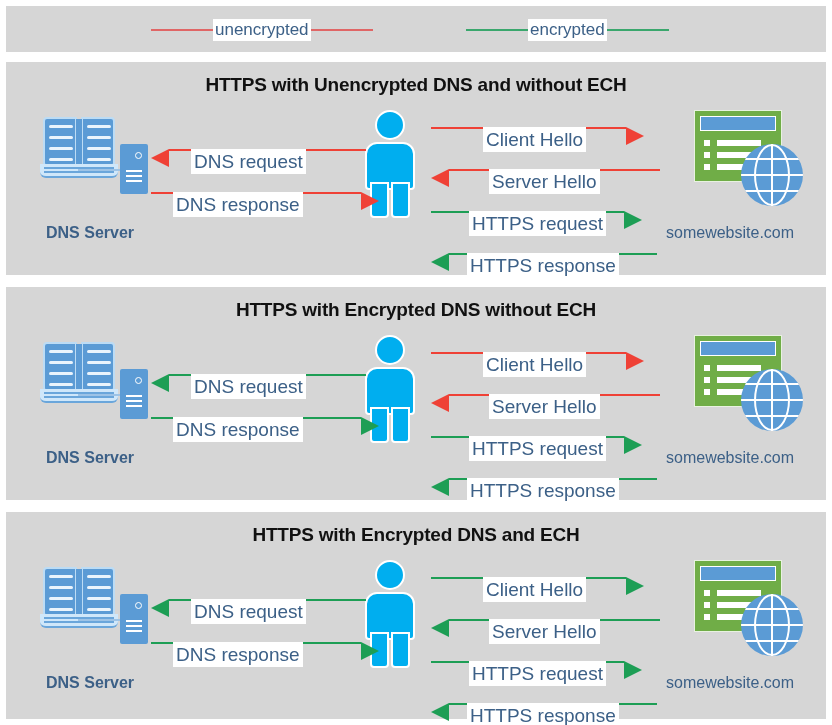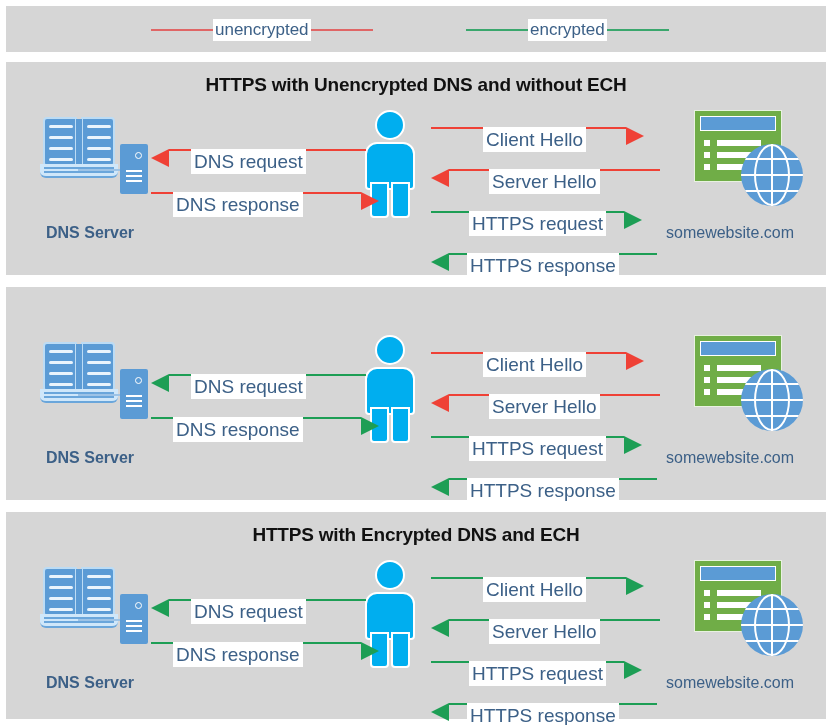--- a/index.html
+++ b/index.html
@@ -454,20 +454,21 @@
         <span class="arrow-head right green"></span>
       </div>
       <div class="arrow" style="left: 425px; top: 191px;">
         <span class="arrow-head left green"></span>
         <span class="arrow-line green" style="width: 18px;"></span>
         <span class="arrow-label">HTTPS response</span>
         <span class="arrow-line green" style="width: 38px;"></span>
       </div>
     </div>
   <div class="panel" id="panel-1">
+    <div class="panel-title">HTTPS with Encrypted DNS without ECH</div>
   <div class="dns-icon" style="top: 52px;">
         <div class="book">
           <div class="book-page left">
             <div class="book-line" style="top: 6px;"></div>
             <div class="book-line" style="top: 17px;"></div>
             <div class="book-line" style="top: 28px;"></div>
             <div class="book-line" style="top: 39px;"></div>
           </div>
           <div class="book-page right">
             <div class="book-line" style="top: 6px;"></div>

